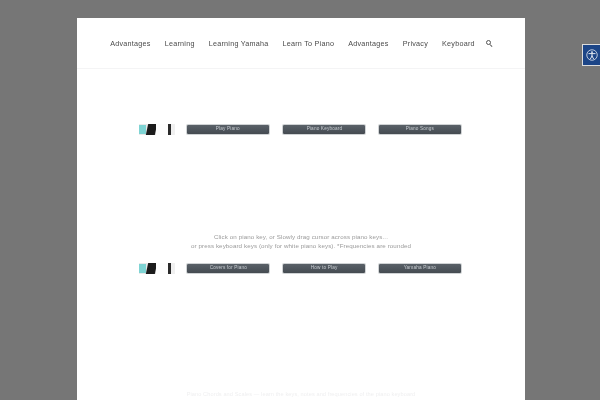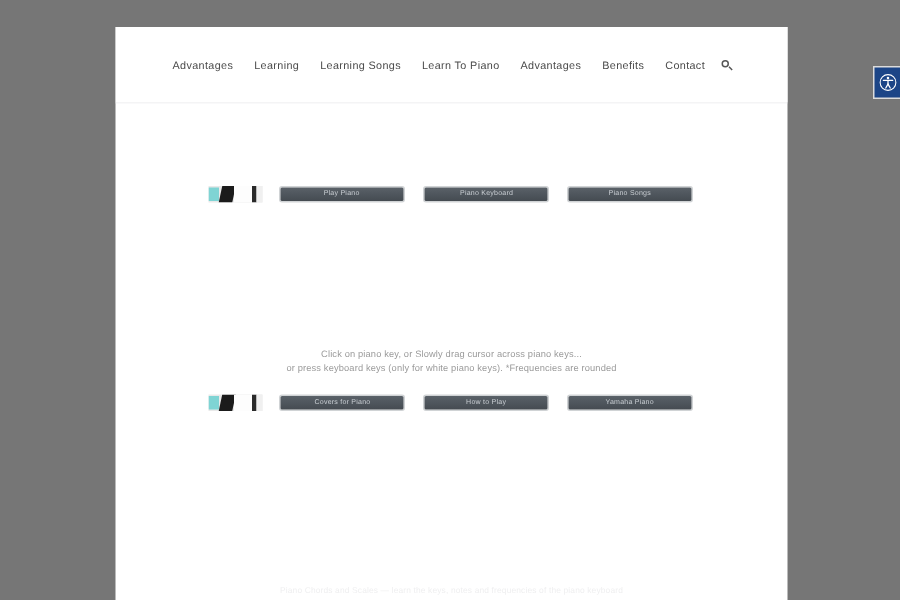--- a/index.html
+++ b/index.html
@@ -217,25 +217,25 @@
 </style>
 </head>
 <body>
 
 <div id="page-card">
 
   <div id="site-header">
     <nav id="main-nav">
       <span class="nav-item">Advantages</span>
       <span class="nav-item">Learning</span>
-      <span class="nav-item">Learning Songs</span>
+      <span class="nav-item">Learning Yamaha</span>
       <span class="nav-item">Learn To Piano</span>
       <span class="nav-item">Advantages</span>
-      <span class="nav-item">Benefits</span>
-      <span class="nav-item">Contact</span>
+      <span class="nav-item">Privacy</span>
+      <span class="nav-item">Keyboard</span>
       <span id="search-icon-wrap">
         <span class="search-glyph"></span>
       </span>
     </nav>
   </div>
   <div id="header-divider"></div>
 
   <div class="promo-row" id="promo-row-top">
     <div class="promo-thumb">
       <span class="tb-a"></span>

